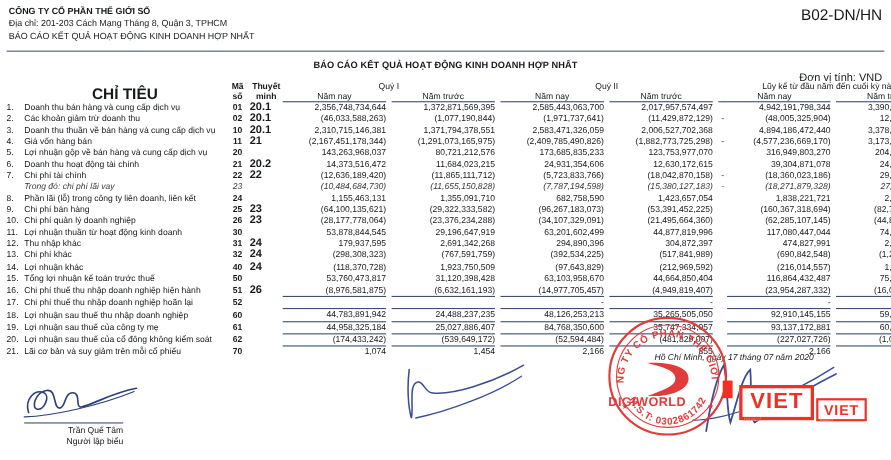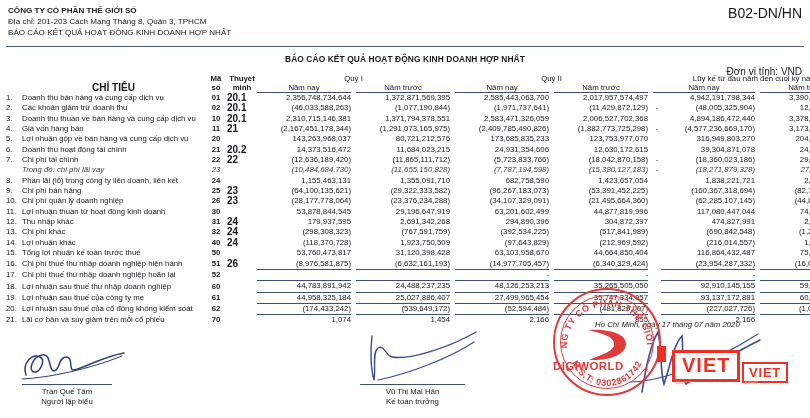--- a/index.html
+++ b/index.html
@@ -34,38 +34,38 @@
   .col-name{width:183px;}
   .col-ma{width:22px;}
   .col-tm{width:30px;}
   .col-sign{width:8px;}
   .col-num{width:94px;}
   .col-gap{width:5px;}
 
   th.grp{font-size:7.8px;font-weight:normal;text-align:center;padding-bottom:1px;}
   th.sub{font-size:7.8px;font-weight:normal;text-align:center;padding-bottom:2px;
     border-bottom:1px solid #3d4f6d;}
-  th.hd-chitieu{font-size:10px;font-weight:bold;text-align:center;
+  th.hd-chitieu{font-size:14px;font-weight:bold;text-align:center;
     vertical-align:bottom;padding-bottom:2px;}
   th.plain{border:none;}
 
   tbody td{height:10.35px;line-height:10.35px;}
   td.idx{text-align:left;padding-left:2px;font-size:7.8px;white-space:nowrap;}
   td.nm{text-align:left;font-size:7.8px;white-space:nowrap;}
   td.ma{text-align:center;font-size:7.8px;font-weight:bold;}
   td.tm{font-size:10px;font-weight:bold;}
   td.num{text-align:right;font-size:7.8px;font-variant-numeric:tabular-nums;
     white-space:nowrap;padding-right:1px;}
   td.sgn{text-align:center;font-size:7.8px;}
   tr.ital td{font-style:italic;color:#3a3a3a;}
   tr.ital td.ma{font-weight:normal;font-style:italic;}
   tr.rule-above td.num{border-top:1px solid #3d4f6d;}
 
   
-  .sig{position:absolute;font-size:7.8px;text-align:center;}
+  .sig{position:absolute;font-size:7.8px;text-align:right;}
   .sig .line{height:1px;background:#3d4f6d;margin-bottom:2px;}
   .sig .nm{white-space:nowrap;line-height:10px;}
   .sig .role{white-space:nowrap;line-height:10px;}
 
   .place-date{position:absolute;left:595px;top:320px;font-size:7.8px;
     font-style:italic;white-space:nowrap;color:#1b1b1b;}
 
   svg.scribble{position:absolute;overflow:visible;}
 
   
@@ -455,21 +455,21 @@
           <td class="idx">16.</td>
           <td class="nm">Chi phí thuế thu nhập doanh nghiệp hiện hành</td>
           <td class="ma">51</td>
           <td class="tm">26</td>
           <td class="num">(8,976,581,875)</td>
           <td></td>
           <td class="num">(6,632,161,193)</td>
           <td></td>
           <td class="num">(14,977,705,457)</td>
           <td></td>
-          <td class="num">(6,340,329,424)</td>
+          <td class="num">(4,949,819,407)</td>
           <td></td>
           <td class="sgn"></td>
           <td class="num">(23,954,287,332)</td>
           <td></td>
           <td class="num">(16,031,506,547)</td>
         </tr>
         <tr class=" rule-above">
           <td class="idx">17.</td>
           <td class="nm">Chi phí thuế thu nhập doanh nghiệp hoãn lại</td>
           <td class="ma">52</td>
@@ -507,21 +507,21 @@
         </tr>
         <tr class=" rule-above">
           <td class="idx">19.</td>
           <td class="nm">Lợi nhuận sau thuế của công ty mẹ</td>
           <td class="ma">61</td>
           <td class="tm"></td>
           <td class="num">44,958,325,184</td>
           <td></td>
           <td class="num">25,027,886,407</td>
           <td></td>
-          <td class="num">27,499,965,454</td>
+          <td class="num">84,768,350,600</td>
           <td></td>
           <td class="num">35,747,334,057</td>
           <td></td>
           <td class="sgn"></td>
           <td class="num">93,137,172,881</td>
           <td></td>
           <td class="num">60,775,220,464</td>
         </tr>
         <tr class=" rule-above">
           <td class="idx">20.</td>
@@ -565,25 +565,20 @@
   <div class="sig" style="left:22px;top:384px;width:90px;">
     <div class="line"></div>
     <div class="nm">Trần Quế Tâm</div>
     <div class="role">Người lập biểu</div>
   </div>
   <svg class="scribble" style="left:18px;top:345px;" width="110" height="42" viewBox="0 0 110 42">
     <path d="M8,30 C4,18 14,8 22,12 C28,15 22,28 16,27 C10,26 14,12 24,10 C34,8 30,26 36,26 C42,26 40,12 48,12 C56,12 50,26 56,25 C66,23 84,12 106,8" fill="none" stroke="#2f3f7a" stroke-width="1.5" stroke-linecap="round"></path>
     <path d="M4,34 C30,33 72,24 104,11" fill="none" stroke="#2f3f7a" stroke-width="1" stroke-linecap="round"></path>
   </svg>
 
-  <div class="sig" style="left:360px;top:384px;width:105px;">
-    <div class="line"></div>
-    <div class="nm">Vũ Thị Mai Hân</div>
-    <div class="role">Kế toán trưởng</div>
-  </div>
   <svg class="scribble" style="left:352px;top:330px;" width="130" height="56" viewBox="0 0 130 56">
     <path d="M20,6 C18,22 19,40 22,50 C24,40 20,22 26,18 C32,14 34,26 40,27 C58,30 96,18 124,2" fill="none" stroke="#3a4c95" stroke-width="1.4" fill-opacity="0" stroke-linecap="round"></path>
     <path d="M26,50 C56,44 98,28 122,12" fill="none" stroke="#3a4c95" stroke-width="1.2" stroke-linecap="round"></path>
   </svg>
 
   <div class="place-date">Hồ Chí Minh, ngày 17 tháng 07 năm 2020</div>
 
   <svg class="scribble" style="left:612px;top:326px;" width="150" height="70" viewBox="0 0 150 70">
     <path d="M30,66 C34,40 40,16 46,6 C50,22 48,46 52,58 C58,40 62,18 70,10 C72,30 68,50 74,58 C92,46 124,26 148,14" fill="none" stroke="#3a4c95" stroke-width="1.6" stroke-linecap="round"></path>
     <path d="M18,56 C44,56 96,40 146,8" fill="none" stroke="#3a4c95" stroke-width="1.2" stroke-linecap="round"></path>

